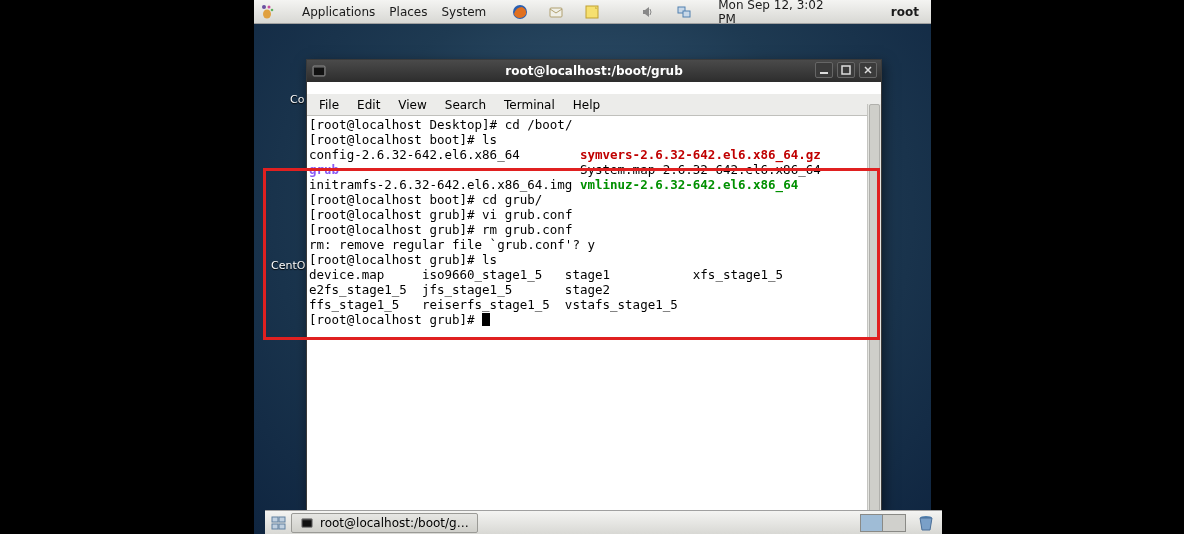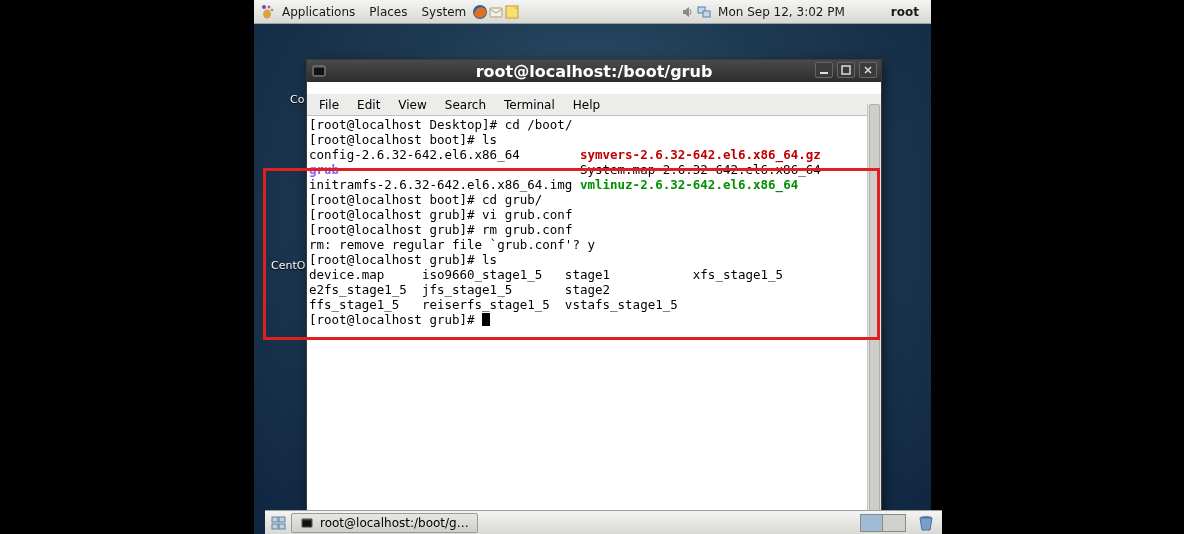--- a/index.html
+++ b/index.html
@@ -9,21 +9,21 @@
   .desktop {
     position: absolute; left: 254px; top: 0; width: 677px; height: 534px;
     background: radial-gradient(ellipse at center 40%, #3a5f7d 0%, #1e3a52 50%, #0f2540 100%);
   }
 
   
   .panel {
     position: absolute; left: 254px; top: 0; width: 677px; height: 24px;
     background: linear-gradient(#f4f4f2, #d8d8d4);
     border-bottom: 1px solid #a0a0a0;
-    display: flex; align-items: center; padding: 0 6px; gap: 0;
+    display: flex; align-items: center; padding: 0 6px; gap: 20px;
     color: #1a1a1a;
   }
   .panel .menus { display: flex; gap: 2px; align-items: center; }
   .panel .menus span { padding: 2px 6px; cursor: pointer; }
   .panel .spacer { flex: 1; }
   .panel .icon { width: 16px; height: 16px; display: inline-flex; align-items: center; justify-content: center; }
   .panel .user { font-weight: bold; padding: 0 6px; margin-left: 34px; }
   .panel .clock { padding: 0 6px; }
 
   
@@ -49,21 +49,21 @@
   .desk-frag { position: absolute; color: #fff; font-size: 11px; text-shadow: 0 1px 1px #000; }
 
   
   .window {
     position: absolute; left: 306px; top: 59px; width: 576px; height: 454px;
     background: #fff; border: 1px solid #3a3a3a; box-shadow: 2px 4px 12px rgba(0,0,0,.5);
   }
   .titlebar {
     height: 22px; background: linear-gradient(#4a4a4a, #2d2d2d);
     color: #fff; display: flex; align-items: center; justify-content: center;
-    position: relative; font-weight: bold; font-size: 16px;
+    position: relative; font-weight: bold; font-size: 12px;
   }
   .title-left-icon { position: absolute; left: 4px; top: 3px; }
   .win-ctrls { position: absolute; right: 4px; top: 2px; display: flex; gap: 4px; }
   .win-btn { width: 18px; height: 16px; background: #3b3b3b; border: 1px solid #666; border-radius: 2px; color: #ddd; display: flex; align-items: center; justify-content: center; font-size: 10px; cursor: pointer; }
 
   .menubar {
     height: 22px; background: #ececea; border-bottom: 1px solid #c0c0bc;
     display: flex; align-items: center; padding: 0 4px; gap: 2px; margin-top: 12px;
   }
   .menubar span { padding: 2px 8px; cursor: pointer; }

